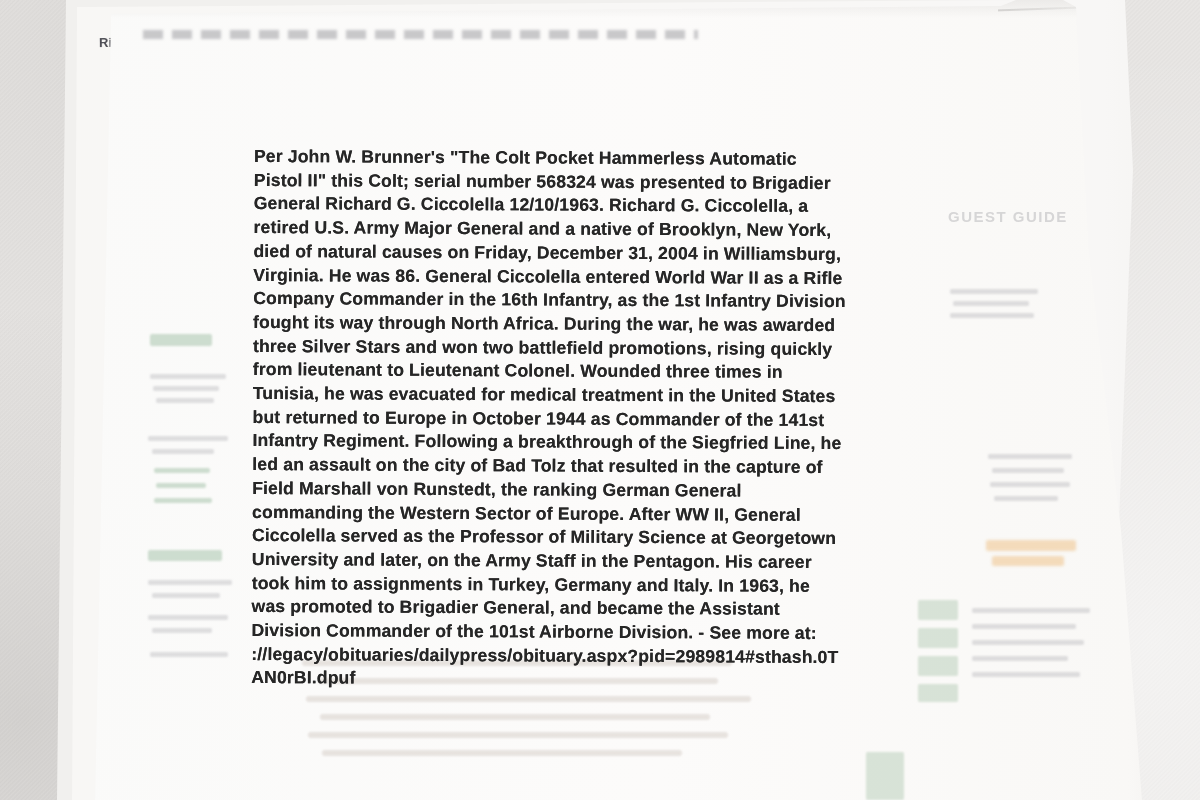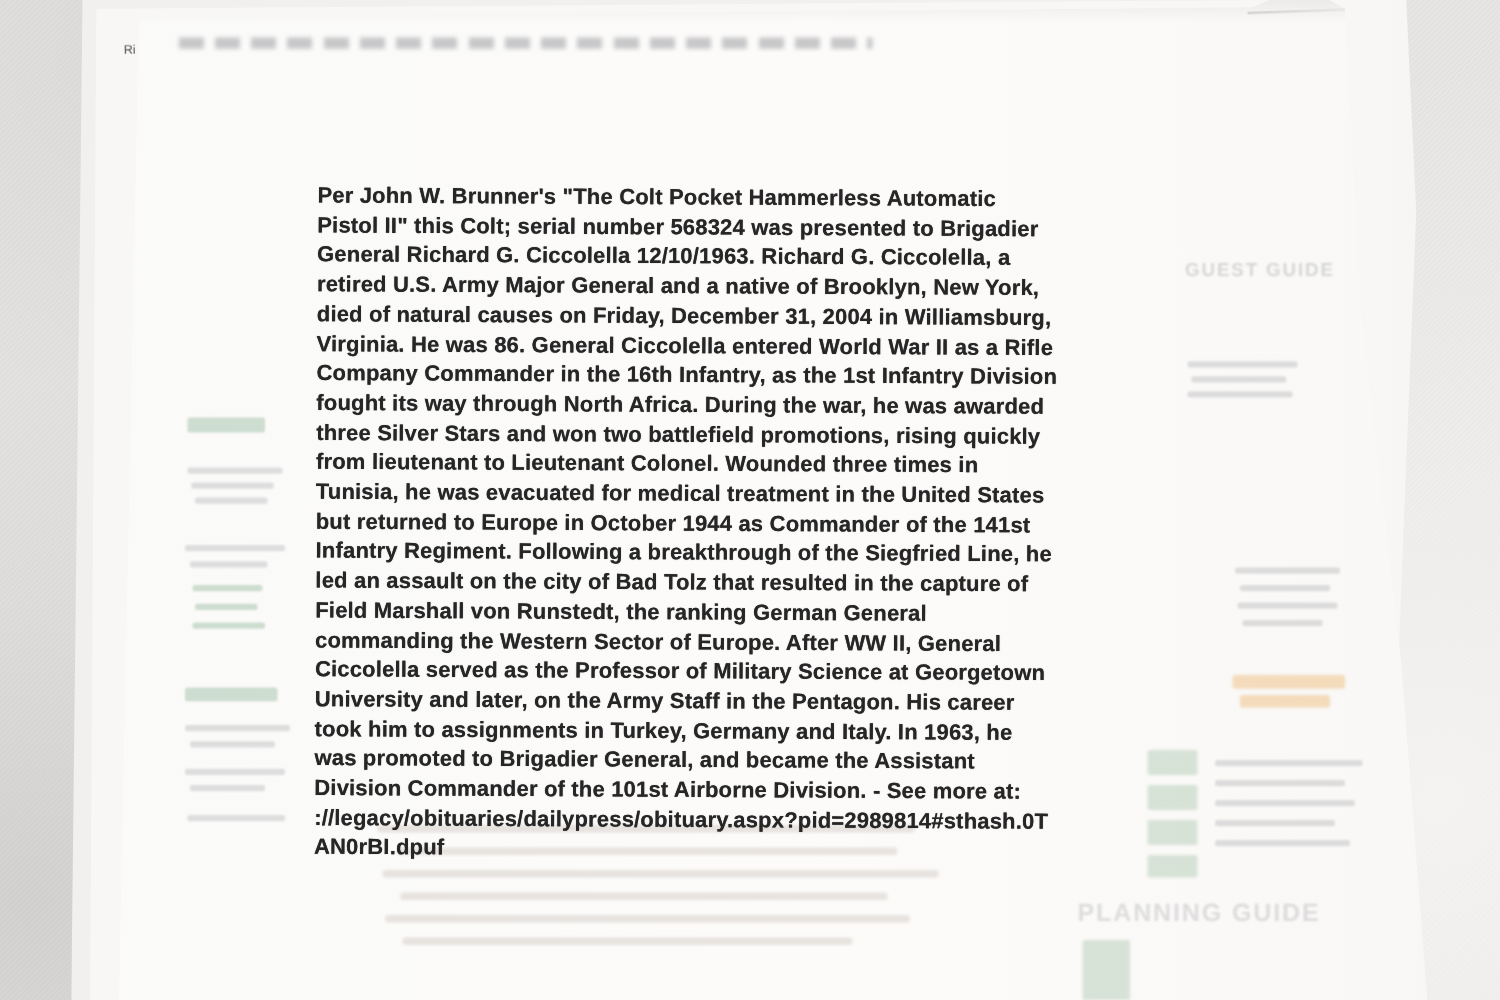--- a/index.html
+++ b/index.html
@@ -19,21 +19,21 @@
   .sheet3{
     clip-path:polygon(66px 0px, 1100px 0px, 1090px 800px, 57px 800px);
     background:#f1f0ee;
     filter:drop-shadow(-2px 1px 2px rgba(0,0,0,.20));
   }
   .sheet2{
     clip-path:polygon(77px 7px, 1010px 0px, 1125px 0px, 1133px 170px, 1108px 800px, 72px 800px);
     background:linear-gradient(90deg,#f2f1ef 0px,#f8f7f5 14px,#f8f7f6 92%,#f3f2f0 100%);
     filter:drop-shadow(-2px 1px 2px rgba(0,0,0,.18));
   }
-  .ri-text{position:absolute;left:99px;top:35px;font-size:10px;font-weight:400;
+  .ri-text{position:absolute;left:99px;top:35px;font-size:13px;font-weight:700;
     color:#4c4c53;transform:rotate(-1deg);filter:blur(.3px);}
   .sheet-main{
     clip-path:polygon(111px 14px, 1001px 6px, 1016px 0px, 1063px 0px, 1076px 7px,
                       1089px 250px, 1121px 530px, 1142px 800px, 95px 800px);
     background:
       linear-gradient(180deg, rgba(210,208,206,.35) 0px, rgba(210,208,206,0) 18px),
       linear-gradient(90deg,#f0efed 0px,#fafaf9 22px,#fcfbfa 55%,#f9f8f6 94%,#f0eeec 100%),
       var(--paper);
     filter:drop-shadow(-3px 2px 3px rgba(0,0,0,.14));
   }
@@ -106,21 +106,20 @@
     <div class="bt-orange" style="left:992px;top:556px;width:72px;height:10px;"></div>
     <div class="bt-greenblock" style="left:918px;top:600px;width:40px;height:20px;"></div>
     <div class="bt-greenblock" style="left:918px;top:628px;width:40px;height:20px;"></div>
     <div class="bt-greenblock" style="left:918px;top:656px;width:40px;height:20px;"></div>
     <div class="bt-greenblock" style="left:918px;top:684px;width:40px;height:18px;"></div>
     <div class="bt-line" style="left:972px;top:608px;width:118px;"></div>
     <div class="bt-line" style="left:972px;top:624px;width:104px;"></div>
     <div class="bt-line" style="left:972px;top:640px;width:112px;"></div>
     <div class="bt-line" style="left:972px;top:656px;width:96px;"></div>
     <div class="bt-line" style="left:972px;top:672px;width:108px;"></div>
-    <span class="bt-label plan">PLANNING GUIDE</span>
     <div class="bt-greenblock" style="left:866px;top:752px;width:38px;height:48px;"></div>
 
     <div class="bt-warmline" style="left:302px;top:660px;width:430px;"></div>
     <div class="bt-warmline" style="left:318px;top:678px;width:400px;"></div>
     <div class="bt-warmline" style="left:306px;top:696px;width:445px;"></div>
     <div class="bt-warmline" style="left:320px;top:714px;width:390px;"></div>
     <div class="bt-warmline" style="left:308px;top:732px;width:420px;"></div>
     <div class="bt-warmline" style="left:322px;top:750px;width:360px;"></div>
 
     <div class="obituary">

